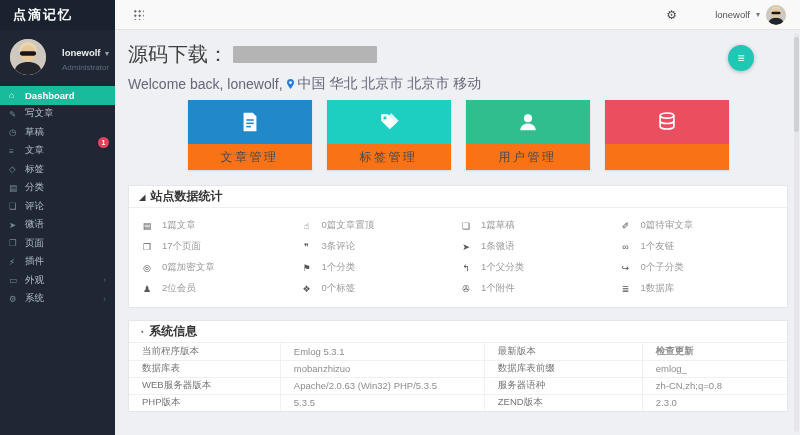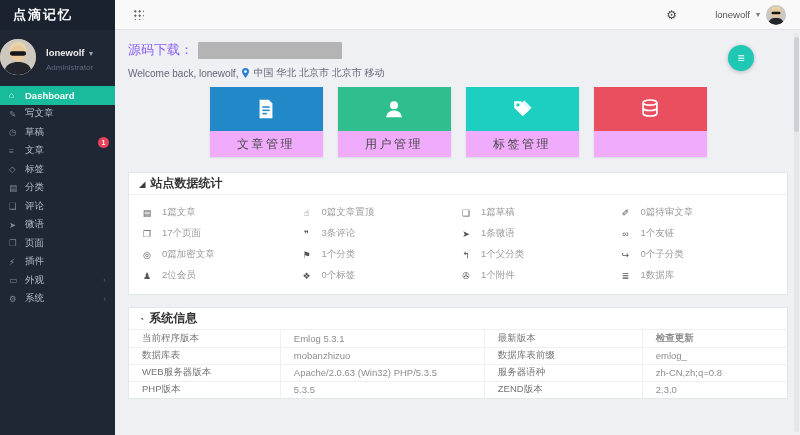--- a/index.html
+++ b/index.html
@@ -3,21 +3,21 @@
 <meta charset="utf-8">
 <style>
   * { margin:0; padding:0; box-sizing:border-box; }
   html,body { width:800px; height:435px; overflow:hidden; font-family:"Liberation Sans","DejaVu Sans",sans-serif; }
   .app { display:flex; width:800px; height:435px; }
 
   
   .sidebar { width:115px; background:#1f2735; flex-shrink:0; display:flex; flex-direction:column; }
   .logo { height:30px; line-height:30px; padding-left:13px; background:#1a2230; color:#fff;
           font-size:13px; font-weight:bold; letter-spacing:2px; }
-  .user-panel { display:flex; align-items:center; gap:10px; padding:9px 6px 10px 0; }
+  .user-panel { display:flex; align-items:center; gap:16px; padding:9px 6px 10px 10px; }
   .avatar { border-radius:50%; overflow:hidden; flex-shrink:0; background:#cfc8bf; }
   .avatar-lg { width:36px; height:36px; }
   .avatar-sm { width:20px; height:20px; }
   .user-meta { line-height:1.25; }
   .user-name { color:#ececec; font-size:9.5px; font-weight:bold; }
   .user-caret { color:#9aa3ad; font-size:8px; }
   .user-role { color:#5f6b7c; font-size:8px; margin-top:2px; }
   .menu { margin-top:1px; }
   .menu-item { position:relative; display:flex; align-items:center; height:18.5px; padding:0 9px;
                color:#b4bdc6; font-size:9.5px; cursor:pointer; }
@@ -38,32 +38,32 @@
                background-size:4.5px 4.5px; background-position:0 0; }
   .topbar-right { margin-left:auto; display:flex; align-items:center; gap:38px; }
   .gear { color:#4a4a4a; font-size:12px; cursor:pointer; }
   .topbar-user { display:flex; align-items:center; gap:6px; cursor:pointer; }
   .topbar-user .tu-name { font-size:9.5px; color:#555; }
   .topbar-user .tu-caret { font-size:8px; color:#777; }
 
   .content { flex:1; padding:8px 12px 0 13px; overflow:hidden; }
   .page-head { margin-bottom:4px; }
   .download-line { display:flex; align-items:center; gap:5px; margin:3px 0 7px; }
-  .download-label { font-size:13px; color:#8b5cf6; font-weight:normal; }
+  .download-label { font-size:20px; color:#404040; font-weight:normal; }
   .redacted { width:144px; height:17px; background:#b4b4b4; border-radius:1px; }
-  .welcome-line { display:flex; align-items:center; gap:3px; font-size:10px; color:#667; }
+  .welcome-line { display:flex; align-items:center; gap:3px; font-size:14px; color:#667; }
   .pin { display:inline-flex; margin:0 1px; }
 
   .fab { position:absolute; top:45px; right:46px; width:26px; height:26px; border-radius:50%;
          background:#1ec8b5; color:#fff; display:flex; align-items:center; justify-content:center;
          font-size:12px; box-shadow:0 1px 4px rgba(0,0,0,.25); cursor:pointer; }
 
   
   .cards { display:flex; justify-content:center; gap:15px; margin-top:7px; }
-  .card { width:113px; background:#f0abfc; box-shadow:0 1px 2px rgba(0,0,0,.10); cursor:pointer; }
+  .card { width:124px; background:#f97316; box-shadow:0 1px 2px rgba(0,0,0,.10); cursor:pointer; }
   .card-top { height:44px; display:flex; align-items:center; justify-content:center; }
   .card-top svg { width:22px; height:22px; }
   .card-label { height:26px; display:flex; align-items:center; justify-content:center;
                 font-size:12px; color:#484848; letter-spacing:2.5px; }
   .card-top.blue  { background:#2289c8; }
   .card-top.teal  { background:#1ccfc0; }
   .card-top.green { background:#2fbe8e; }
   .card-top.red   { background:#e94f5e; }
 
   
@@ -222,37 +222,37 @@
             <svg viewBox="0 0 24 24">
               <path d="M5 2h10l4 4v16H5z" fill="#fff"></path>
               <rect x="8" y="9" width="8" height="1.7" fill="#2289c8"></rect>
               <rect x="8" y="12.6" width="8" height="1.7" fill="#2289c8"></rect>
               <rect x="8" y="16.2" width="5" height="1.7" fill="#2289c8"></rect>
             </svg>
           </div>
           <div class="card-label">文章管理</div>
         </div>
         <div class="card">
-          <div class="card-top green">
-            <svg viewBox="0 0 24 24">
-              <circle cx="12" cy="8" r="4.4" fill="#fff"></circle>
-              <path d="M3.5 21c.5-5 4-7.4 8.5-7.4s8 2.4 8.5 7.4z" fill="#fff"></path>
-            </svg>
-          </div>
-          <div class="card-label">用户管理</div>
-        </div>
-        <div class="card">
           <div class="card-top teal">
             <svg viewBox="0 0 24 24">
               <path d="M14.5 2.5l8 8-7 7-2.6-2.6 4.4-4.4-5.4-5.4z" fill="#fff" opacity=".85"></path>
               <path d="M3.5 3.5h7.2l9.3 9.3-7.2 7.2-9.3-9.3z" fill="#fff"></path>
               <circle cx="7.6" cy="7.6" r="1.8" fill="#1ccfc0"></circle>
             </svg>
           </div>
           <div class="card-label">标签管理</div>
+        </div>
+        <div class="card">
+          <div class="card-top green">
+            <svg viewBox="0 0 24 24">
+              <circle cx="12" cy="8" r="4.4" fill="#fff"></circle>
+              <path d="M3.5 21c.5-5 4-7.4 8.5-7.4s8 2.4 8.5 7.4z" fill="#fff"></path>
+            </svg>
+          </div>
+          <div class="card-label">用户管理</div>
         </div>
         <div class="card">
           <div class="card-top red">
             <svg viewBox="0 0 24 24" fill="none" stroke="#fff" stroke-width="1.8">
               <ellipse cx="12" cy="5" rx="7.5" ry="2.8"></ellipse>
               <path d="M4.5 5v5.8c0 1.55 3.36 2.8 7.5 2.8s7.5-1.25 7.5-2.8V5"></path>
               <path d="M4.5 10.8v6c0 1.55 3.36 2.8 7.5 2.8s7.5-1.25 7.5-2.8v-6"></path>
             </svg>
           </div>
         </div>

